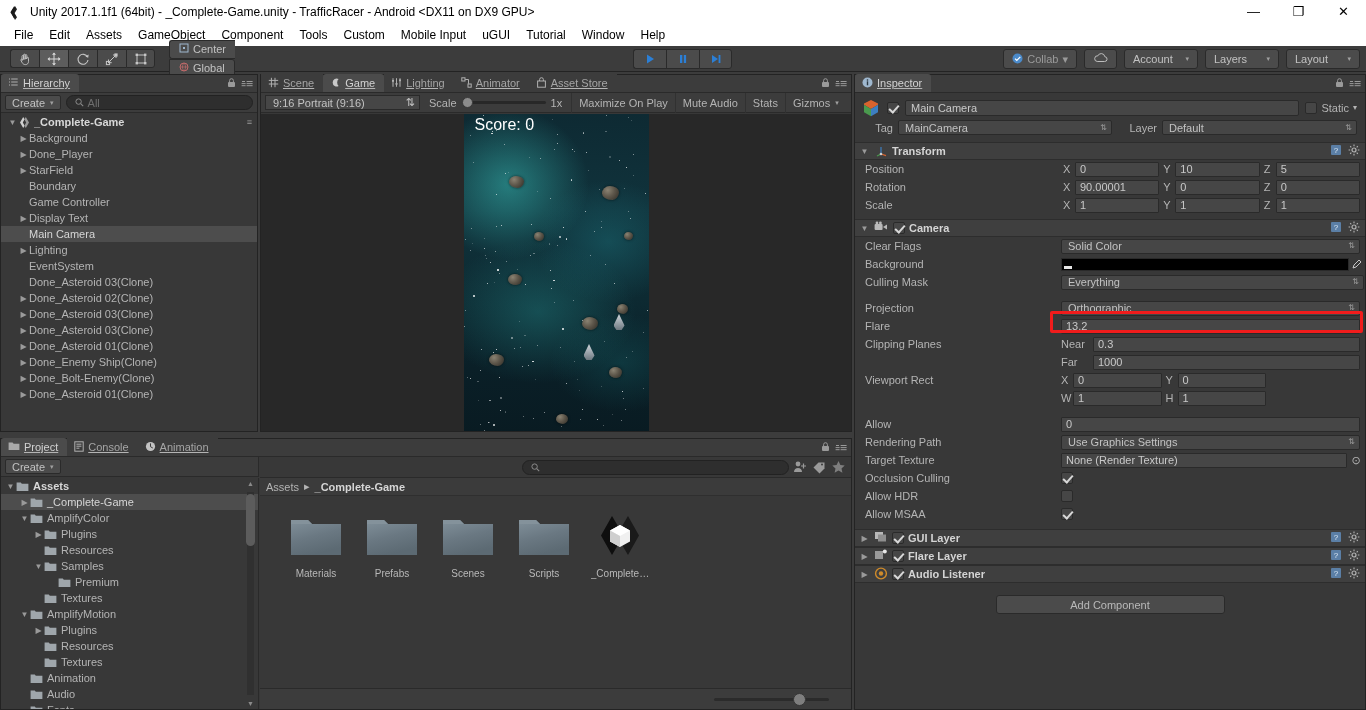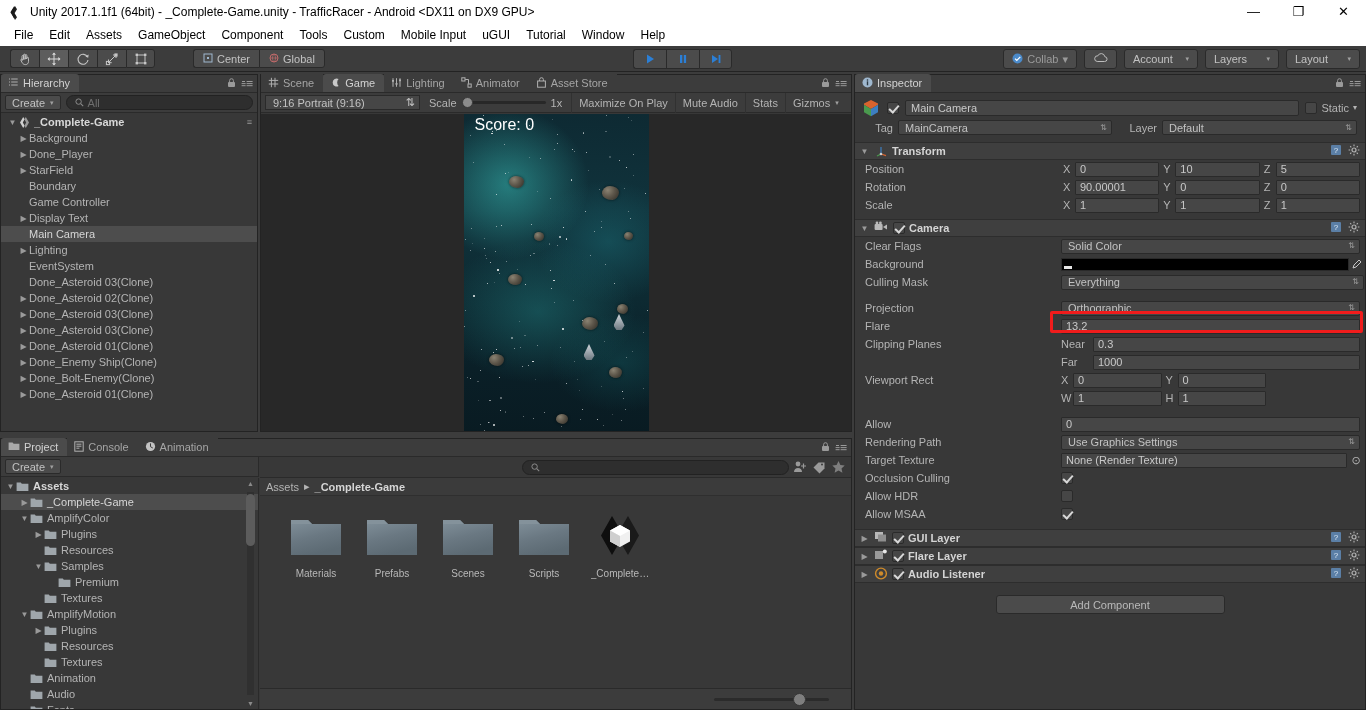--- a/index.html
+++ b/index.html
@@ -43,21 +43,21 @@
   }
   .tool-group { display:flex; margin-left:10px; }
   .tbtn {
     width:29px; height:19px; background:#4b4b4b; border:1px solid #2a2a2a;
     border-right-width:0; display:flex; align-items:center; justify-content:center;
     color:#c2c2c2;
   }
   .tbtn:first-child { border-radius:3px 0 0 3px; }
   .tbtn:last-child { border-right-width:1px; border-radius:0 3px 3px 0; }
   .tbtn.on { background:#5d5d5d; }
-  .pivot-group { display:flex; margin-left:38px; }
+  .pivot-group { display:flex; margin-left:14px;flex-direction:column; }
   .pbtn {
     height:19px; padding:0 9px; background:#4b4b4b; border:1px solid #2a2a2a;
     border-right-width:0; display:flex; align-items:center; gap:4px;
     color:#c2c2c2; font-size:11px;
   }
   .pbtn:first-child { border-radius:3px 0 0 3px; }
   .pbtn:last-child { border-right-width:1px; border-radius:0 3px 3px 0; }
 
   .play-group { position:absolute; left:633px; top:3px; display:flex; }
   .playbtn {
@@ -80,21 +80,21 @@
   .popbtn {
     height:20px; padding:0 8px; background:#4b4b4b; border:1px solid #2a2a2a; border-radius:3px;
     display:flex; align-items:center; color:#c2c2c2; font-size:11px; min-width:74px;
     justify-content:space-between; gap:10px;
   }
   .popbtn .car { font-size:7px; color:#a0a0a0; }
 
   
   .panel { position:absolute; background:#383838; border:1px solid #232323; }
   .tabrow { height:18px; background:#3c3c3c; display:flex; align-items:flex-end; position:relative;
-            border-bottom:1px solid #2a2a2a; }
+            border-bottom:1px solid #2a2a2a;text-decoration:underline; }
   .tab {
     height:18px; padding:0 9px 0 7px; display:flex; align-items:center; gap:4px;
     font-size:11px; color:#a5a5a5; background:#3c3c3c;
   }
   .tab.active { background:#4b4b4b; color:#d2d2d2; border-radius:3px 3px 0 0; }
   .tabrow .tright { position:absolute; right:4px; top:3px; display:flex; gap:5px; align-items:center; }
 
   
   #hierarchy { left:0; top:74px; width:258px; height:358px; }
   .h-toolbar { height:20px; background:#3c3c3c; display:flex; align-items:center;

